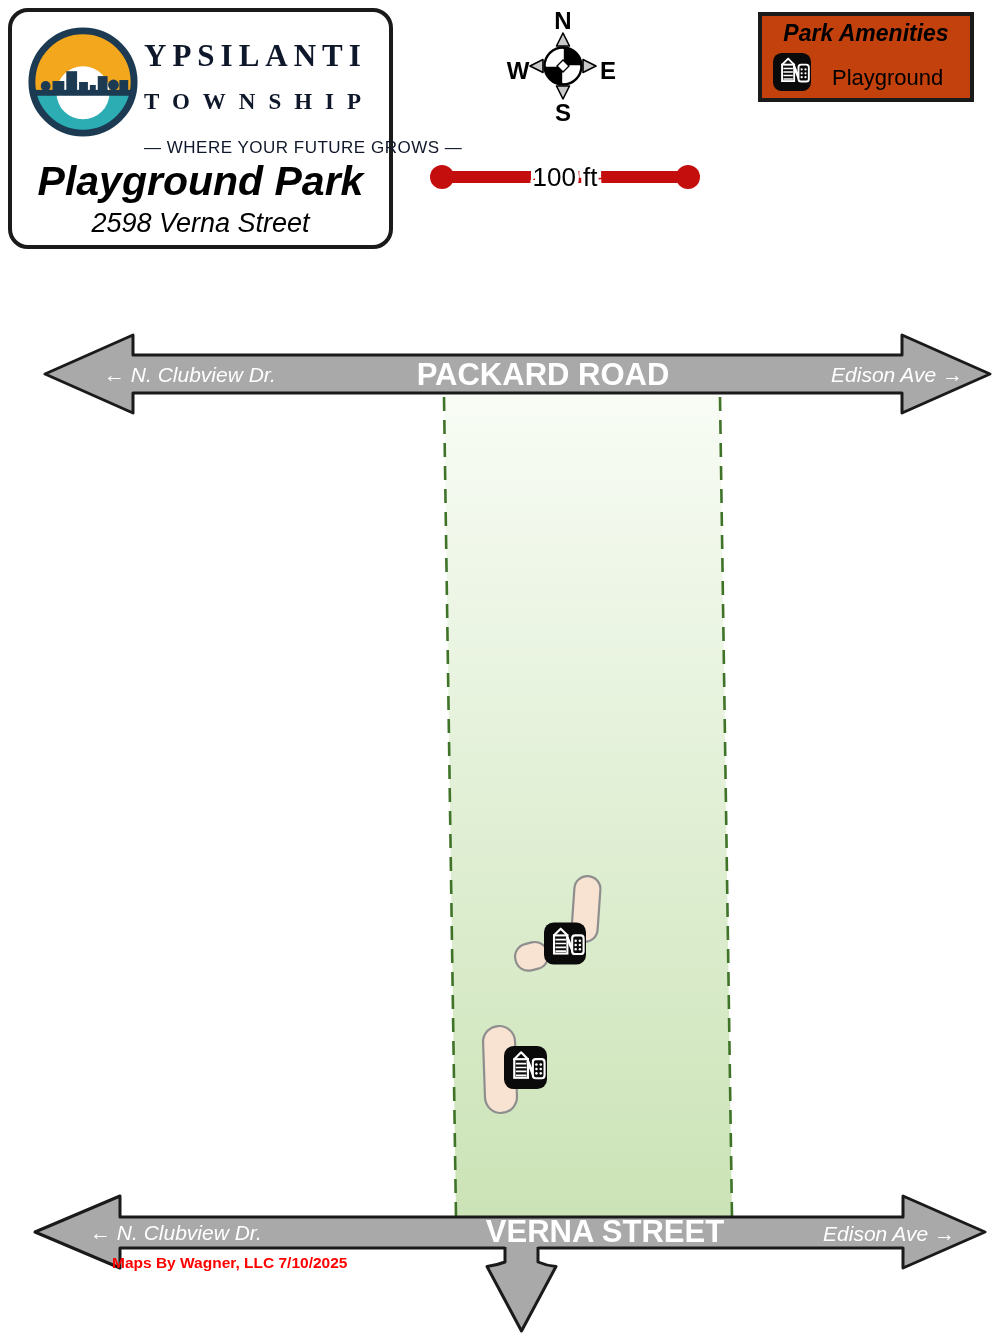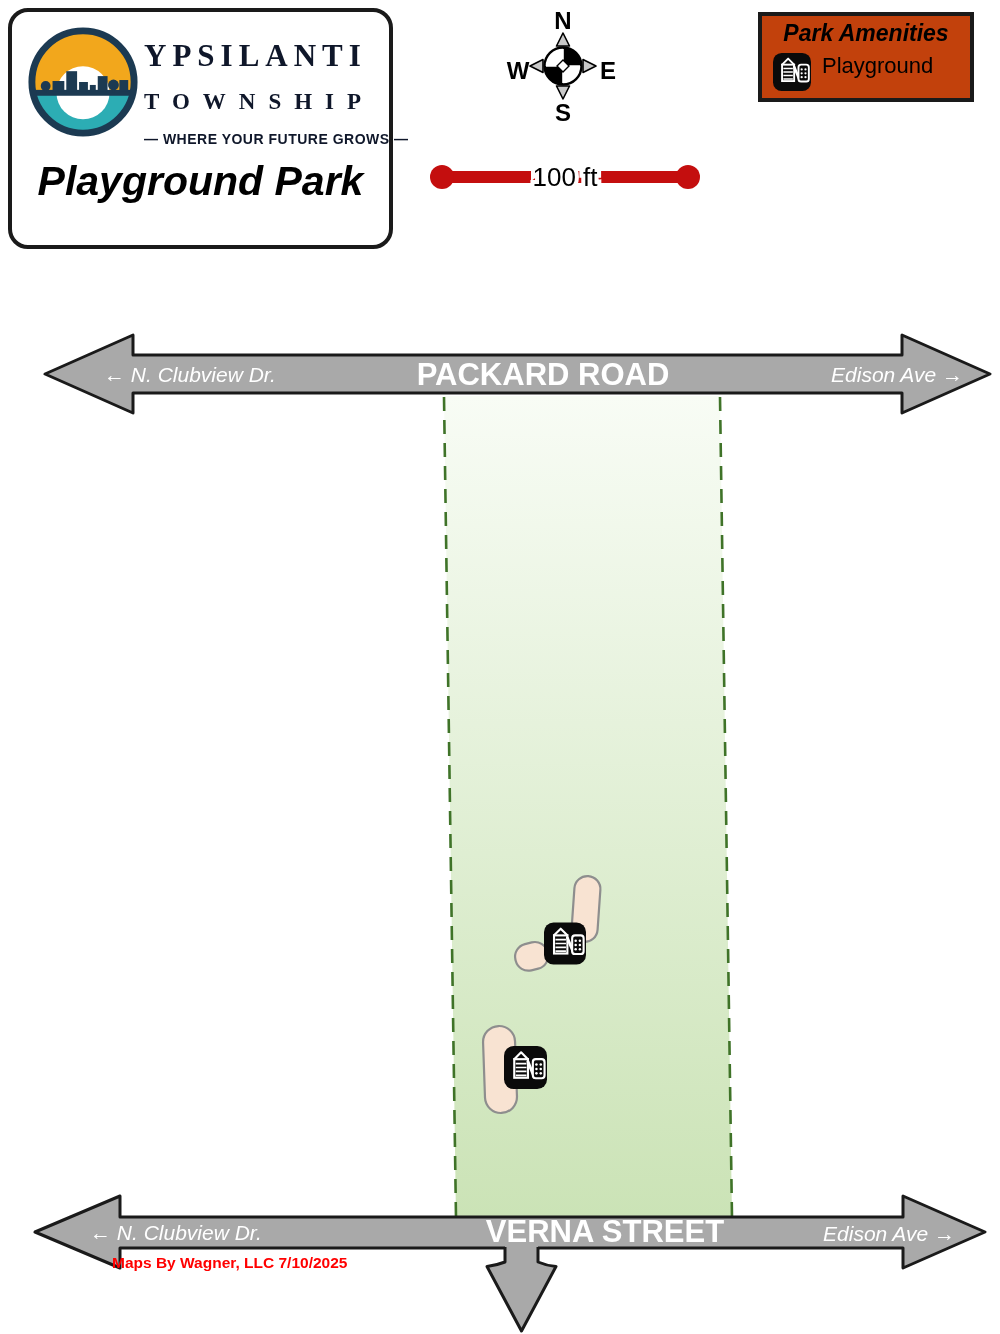--- a/index.html
+++ b/index.html
@@ -29,22 +29,22 @@
     font-family: "Liberation Serif", serif;
     font-weight: bold; font-size: 31px; letter-spacing: 6px;
     white-space: nowrap;
   }
   .org-line2 {
     font-family: "Liberation Serif", serif;
     font-weight: bold; font-size: 23px; letter-spacing: 13px;
     margin-top: 15px; white-space: nowrap;
   }
   .org-tagline {
-    font-weight: bold; font-size: 14px; letter-spacing: 0.5px;
-    margin-top: 16px; white-space: nowrap;
+    font-weight: normal; font-size: 17px; letter-spacing: 0.5px;
+    margin-top: 23px; white-space: nowrap;
   }
   .park-title {
     position: absolute; left: 0; top: 146px; width: 100%;
     text-align: center; font-size: 41px; font-weight: bold;
     font-style: italic; color: #000; white-space: nowrap;
   }
   .park-address {
     position: absolute; left: 0; top: 196px; width: 100%;
     text-align: center; font-size: 27px; font-style: italic; color: #000;
   }
@@ -56,21 +56,21 @@
     position: absolute; left: 758px; top: 12px;
     width: 216px; height: 90px;
     background: #c2410c; border: 4px solid #1a1a1a;
     display: flex; flex-direction: column;
   }
   .legend-title {
     text-align: center; font-weight: bold; font-style: italic;
     font-size: 23px; color: #000; margin-top: 4px;
   }
   .legend-row {
-    display: flex; align-items: flex-start; gap: 11px;
+    display: flex; align-items: flex-end; gap: 21px;
     margin: 6px 0 0 11px;
   }
   .legend-label { font-size: 22px; color: #000; }
   
   .map-svg { position: absolute; left: 0; top: 0; }
   .hidden-defs { position: absolute; width: 0; height: 0; overflow: hidden; }
   .road-name  { font-family: "Liberation Sans", sans-serif; font-weight: bold; font-size: 31px; fill: #fff; }
   .road-side  { font-family: "Liberation Sans", sans-serif; font-style: italic; font-size: 21px; fill: #fff; }
   .credit-txt { font-family: "Liberation Sans", sans-serif; font-weight: bold; font-size: 15.5px; }
   .scale-txt  { font-family: "Liberation Sans", sans-serif; font-size: 26px; fill: #000;
@@ -164,20 +164,21 @@
         </g>
       </g>
       <circle cx="58" cy="58" r="52" fill="none" stroke="#1c3a52" stroke-width="7"></circle>
     </svg>
     <div class="org-block">
       <div class="org-line1">YPSILANTI</div>
       <div class="org-line2">TOWNSHIP</div>
       <div class="org-tagline">— WHERE YOUR FUTURE GROWS —</div>
     </div>
     <div class="park-title">Playground Park</div>
+    <div class="park-address">2598 Verna Street</div>
   </div>
 
   <svg class="compass" width="120" height="120" viewBox="0 0 120 120">
     <text class="compass-letter" x="60" y="23" text-anchor="middle">N</text>
     <text class="compass-letter" x="60" y="115" text-anchor="middle">S</text>
     <text class="compass-letter" x="15" y="73" text-anchor="middle">W</text>
     <text class="compass-letter" x="105" y="73" text-anchor="middle">E</text>
     <g fill="#c9c9c9" stroke="#000" stroke-width="1.6" stroke-linejoin="round">
       <polygon points="60,27 53.5,40 66.5,40"></polygon>
       <polygon points="60,93 53.5,80 66.5,80"></polygon>

